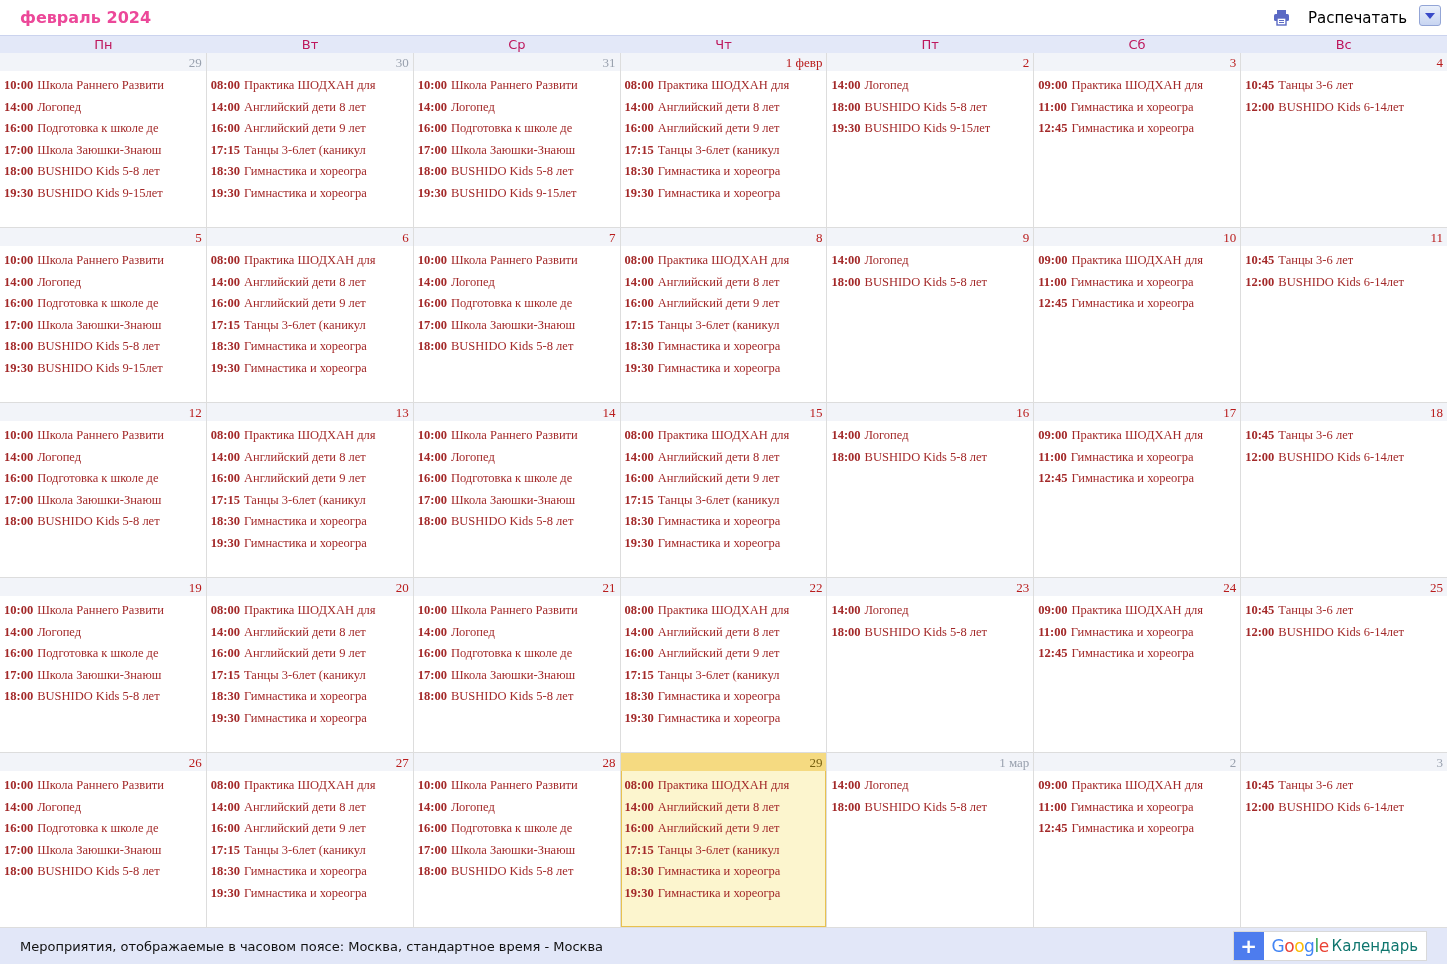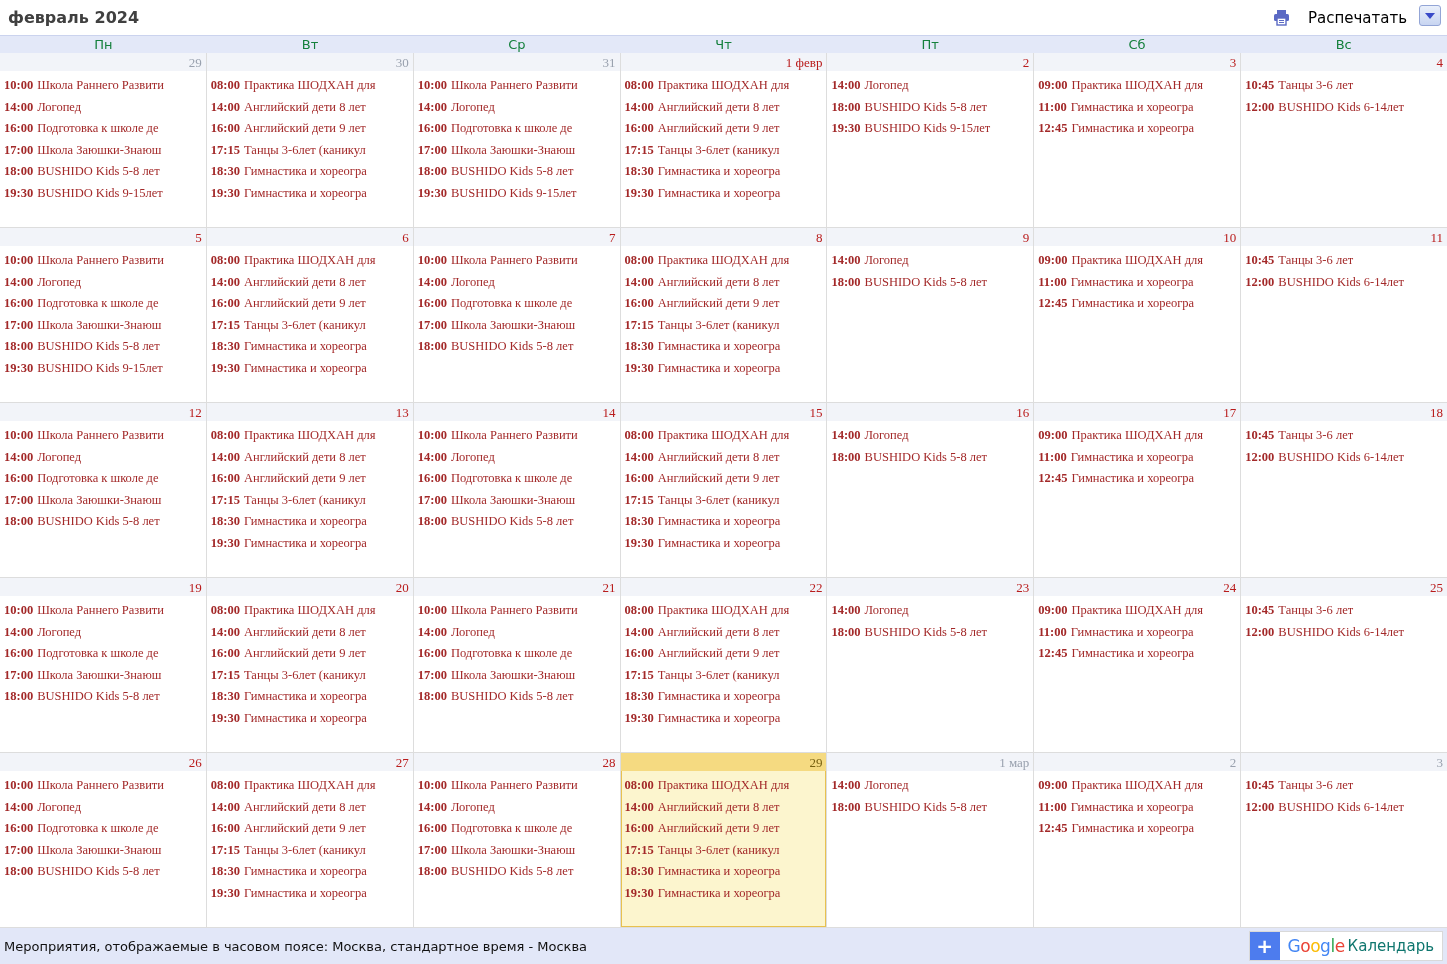--- a/index.html
+++ b/index.html
@@ -6,55 +6,55 @@
   html,body { background:#fff; }
   body {
     width:1447px; height:964px; overflow:hidden;
     font-family:"DejaVu Sans","Liberation Sans",sans-serif;
     -webkit-font-smoothing:antialiased;
   }
   .app { width:1447px; height:964px; display:flex; flex-direction:column; background:#fff; }
 
   
   .topbar { height:35px; display:flex; align-items:center; padding:0 4px 0 8px; background:#fff; }
-  .topbar h1 { font-size:16px; font-weight:bold; color:#404040; letter-spacing:0; }
+  .topbar h1 { font-size:16px; font-weight:bold; color:#ec4899; letter-spacing:0;margin-left:12px; }
   .topbar .spacer { flex:1; }
   .print-btn { display:flex; align-items:center; gap:18px; font-size:15px; color:#000; cursor:pointer; margin-right:8px; }
   .print-btn svg { display:block; }
   .tabs { display:flex; align-items:flex-end; height:30px; }
   .tab { padding:5px 11px 6px; font-size:15px; border-radius:4px 4px 0 0; margin-left:2px; cursor:pointer; white-space:nowrap; }
   .tab.inactive { background:#E3E8F8; color:#3A4BC8; }
   .tab.active { background:#fff; color:#000; font-weight:bold; }
   .dd-btn {
     width:22px; height:21px; margin:0 2px 4px 4px; border:1px solid #93A5D6; border-radius:3px;
     background:linear-gradient(#EAF0FB,#C8D5F1); display:flex; align-items:center; justify-content:center; cursor:pointer;
   }
   .dd-btn .tri { width:0; height:0; border-left:5px solid transparent; border-right:5px solid transparent; border-top:6px solid #3A4BC8; }
 
   
   .colhead { height:18px; display:flex; background:#E3E8F8; border-top:1px solid #CBD3EE; }
-  .wd { flex:1; text-align:center; font-size:13px; line-height:17px; color:#15803d; }
+  .wd { flex:1; text-align:center; font-size:13px; line-height:17px; color:#be185d; }
 
   
   .grid { flex:1; display:flex; flex-direction:column; min-height:0; }
   .week { flex:1; display:flex; border-bottom:1px solid #DDDDDD; min-height:0; }
   .day { flex:1; border-right:1px solid #DDDDDD; overflow:hidden; display:flex; flex-direction:column; background:#fff;font-family:Liberation Serif, serif; }
   .day:last-child { border-right:none; }
   .strip { height:18px; flex:none; background:#F2F4F9; text-align:right; padding-right:4px; }
   .dnum { font-size:13px; line-height:18px; color:#b91c1c; cursor:pointer; }
   .day.muted .dnum { color:#99A1AE; }
   .day.today { background:#FCF5CE; box-shadow:inset 0 0 0 1px #E8C14F; }
   .day.today .strip { background:#F5DA81; }
   .day.today .dnum { color:#776010; }
   .events { padding:4px 0 0 4px; overflow:hidden; }
   .event { font-size:12.5px; color:#A32929; line-height:21.5px; white-space:nowrap; overflow:hidden; cursor:pointer; }
   .event .t { font-weight:bold; margin-right:4px; }
 
   
-  .footer { height:36px; flex:none; background:#E2E7F8; display:flex; align-items:center; justify-content:space-between; padding:0 4px; }
+  .footer { height:36px; flex:none; background:#E2E7F8; display:flex; align-items:center; justify-content:space-between; padding:0 20px; }
   .tz-note { font-size:13px; color:#111; }
   .gcal { display:flex; align-items:stretch; background:#fff; border:1px solid #D9D9D9; height:30px; cursor:pointer; }
   .gcal-plus { width:30px; background:#4D7CEE; color:#fff; font-size:20px; font-weight:bold; display:flex; align-items:center; justify-content:center; }
   .gcal-text { display:flex; align-items:center; padding:0 8px; }
   .gword { font-size:17px; font-weight:500; letter-spacing:-0.5px; }
   .gprod { font-size:15px; color:#0f766e; margin-left:3px; }
 </style>
 </head>
 <body>
 

